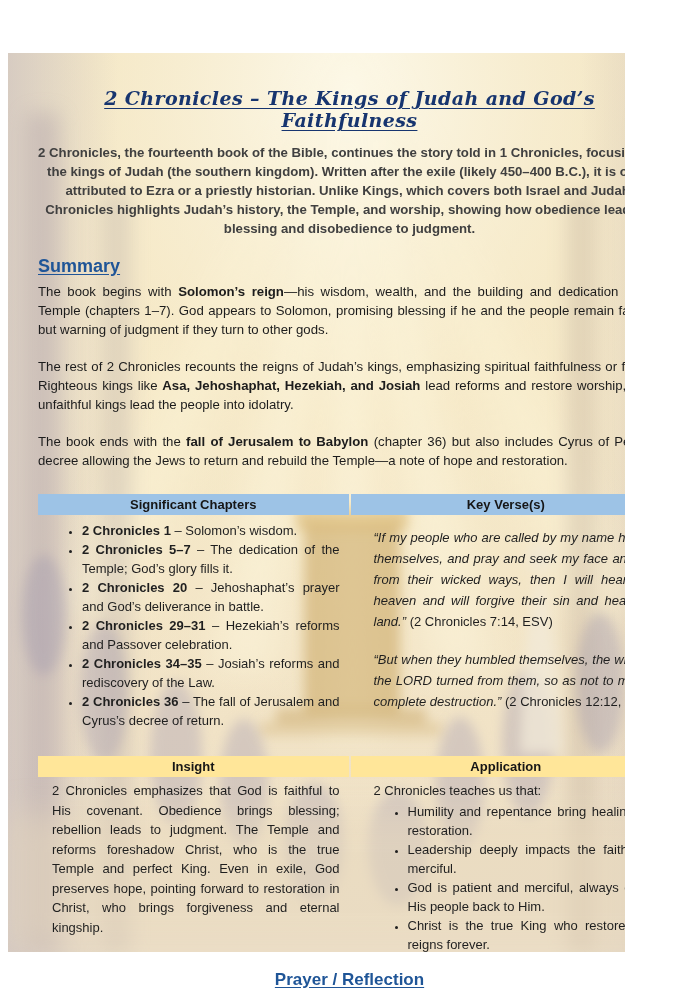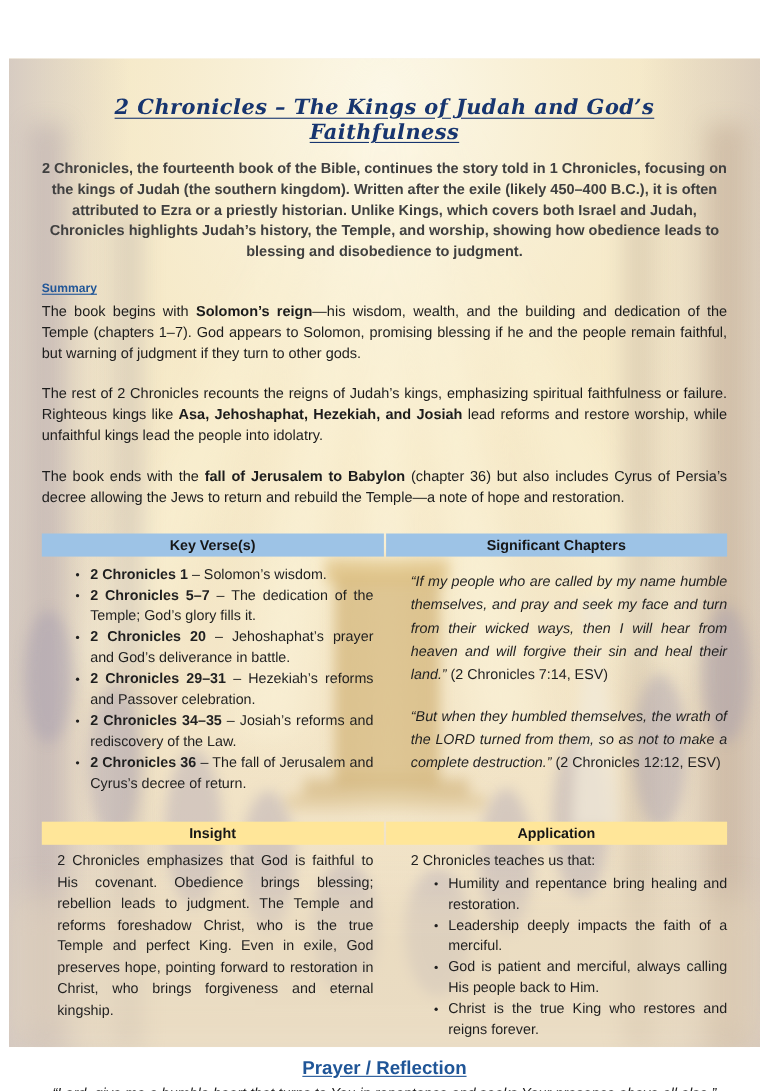--- a/index.html
+++ b/index.html
@@ -3,21 +3,21 @@
 <meta charset="utf-8">
 <style>
   html,body { margin:0; padding:0; }
   body {
     width:699px; height:992px;
     background:#ffffff;
     font-family:"Liberation Sans", sans-serif;
     color:#1f1f1f;
     -webkit-font-smoothing:antialiased;
   }
-  .page { position:relative; width:699px; height:992px; background:#fff; overflow:hidden; }
+  .page { position:relative; width:625px; height:992px; background:#fff; overflow:hidden; }
 
   .artwork {
     position:absolute; left:8px; top:53px; width:683px; height:899px;
     overflow:hidden;
   }
   .artwork svg { display:block; width:100%; height:100%; }
 
   .content {
     position:absolute; left:8px; top:53px; width:683px; height:899px;
     box-sizing:border-box; padding:0 30px;
@@ -40,21 +40,21 @@
     margin:12px 0 0 0;
     font-weight:bold;
     font-size:13.2px;
     line-height:19px;
     text-align:center;
     color:#404040;
   }
 
   .section-heading {
     margin:18px 0 0 0;
-    font-size:11px;
+    font-size:18px;
     font-weight:bold;
     color:var(--heading-blue, #1F5597);
     text-decoration:underline;
     text-underline-offset:2px;
   }
 
   .body-para {
     margin:5px 0 0 0;
     font-size:13.2px;
     line-height:19px;
@@ -217,22 +217,22 @@
 
     <p class="intro">2 Chronicles, the fourteenth book of the Bible, continues the story told in 1 Chronicles, focusing on the kings of Judah (the southern kingdom). Written after the exile (likely 450–400 B.C.), it is often attributed to Ezra or a priestly historian. Unlike Kings, which covers both Israel and Judah, Chronicles highlights Judah’s history, the Temple, and worship, showing how obedience leads to blessing and disobedience to judgment.</p>
 
     <h2 class="section-heading">Summary</h2>
     <p class="body-para">The book begins with <b>Solomon’s reign</b>—his wisdom, wealth, and the building and dedication of the Temple (chapters 1–7). God appears to Solomon, promising blessing if he and the people remain faithful, but warning of judgment if they turn to other gods.</p>
     <p class="body-para">The rest of 2 Chronicles recounts the reigns of Judah’s kings, emphasizing spiritual faithfulness or failure. Righteous kings like <b>Asa, Jehoshaphat, Hezekiah, and Josiah</b> lead reforms and restore worship, while unfaithful kings lead the people into idolatry.</p>
     <p class="body-para">The book ends with the <b>fall of Jerusalem to Babylon</b> (chapter 36) but also includes Cyrus of Persia’s decree allowing the Jews to return and rebuild the Temple—a note of hope and restoration.</p>
 
     <div class="tbl">
       <div class="tbl-head">
+        <div class="th blue">Significant Chapters</div>
         <div class="th blue">Key Verse(s)</div>
-        <div class="th blue">Significant Chapters</div>
       </div>
       <div class="tbl-body">
         <div class="td td-left">
           <ul class="chapters">
             <li><b>2 Chronicles 1</b> – Solomon’s wisdom.</li>
             <li><b>2 Chronicles 5–7</b> – The dedication of the Temple; God’s glory fills it.</li>
             <li><b>2 Chronicles 20</b> – Jehoshaphat’s prayer and God’s deliverance in battle.</li>
             <li><b>2 Chronicles 29–31</b> – Hezekiah’s reforms and Passover celebration.</li>
             <li><b>2 Chronicles 34–35</b> – Josiah’s reforms and rediscovery of the Law.</li>
             <li><b>2 Chronicles 36</b> – The fall of Jerusalem and Cyrus’s decree of return.</li>

